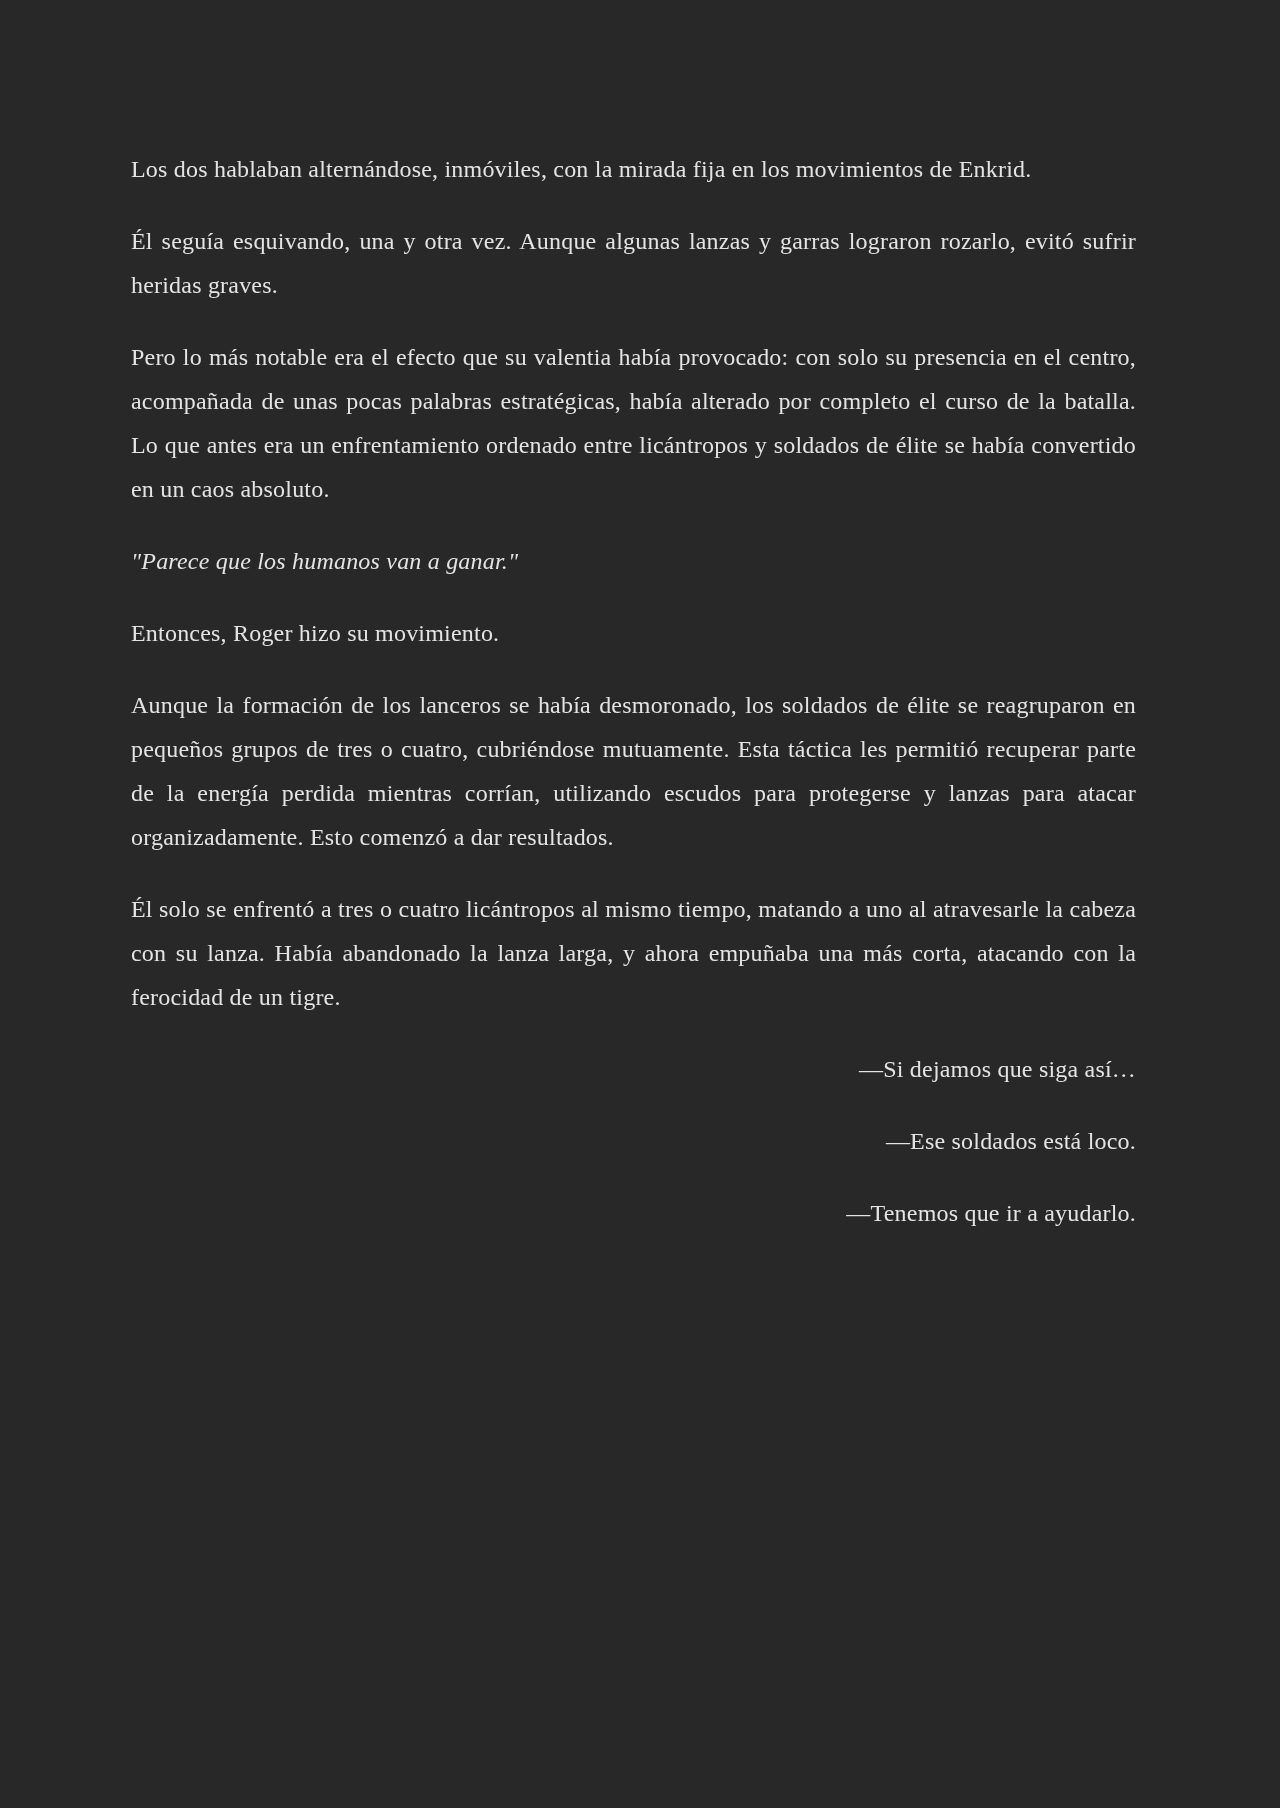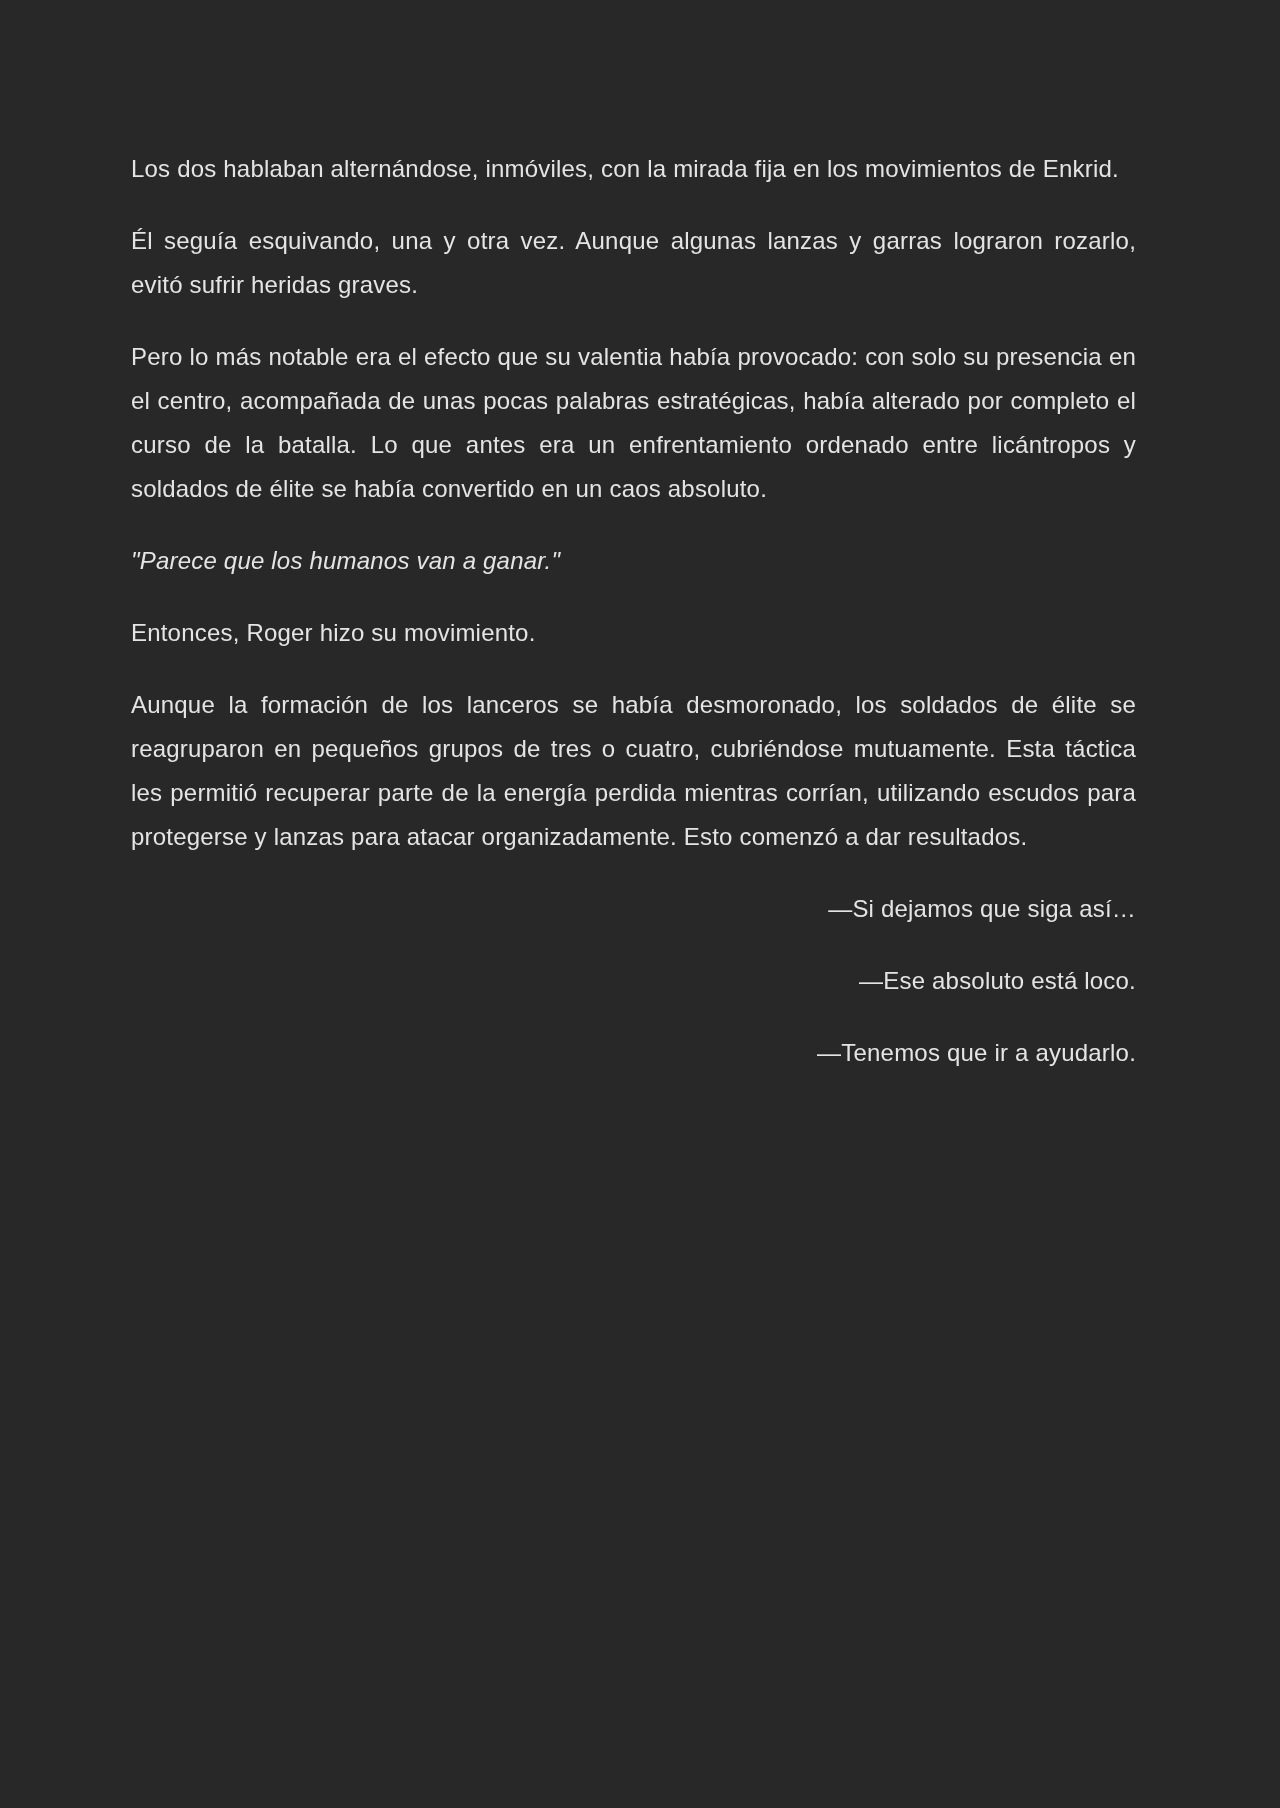--- a/index.html
+++ b/index.html
@@ -12,21 +12,21 @@
     height: 1808px;
     overflow: hidden;
   }
   .page {
     box-sizing: border-box;
     width: 1280px;
     height: 1808px;
     padding: 147px 144px 0 131px;
     background: #282828;
     color: #e4e4e4;
-    font-family: Liberation Sans, sans-serif;
+    font-family: Liberation Serif, serif;
     font-size: 24px;
     line-height: 44px;
   }
   .page p {
     margin: 0 0 28px 0;
     text-align: justify;
     letter-spacing: 0.2px;
   }
   .page p.italic {
     font-style: italic;
@@ -39,16 +39,17 @@
 </head>
 <body>
 
 <div class="page">
   <p class="normal">Los dos hablaban alternándose, inmóviles, con la mirada fija en los movimientos de Enkrid.</p>
   <p class="normal">Él seguía esquivando, una y otra vez. Aunque algunas lanzas y garras lograron rozarlo, evitó sufrir heridas graves.</p>
   <p class="normal">Pero lo más notable era el efecto que su valentia había provocado: con solo su presencia en el centro, acompañada de unas pocas palabras estratégicas, había alterado por completo el curso de la batalla. Lo que antes era un enfrentamiento ordenado entre licántropos y soldados de élite se había convertido en un caos absoluto.</p>
   <p class="italic">"Parece que los humanos van a ganar."</p>
   <p class="normal">Entonces, Roger hizo su movimiento.</p>
   <p class="normal">Aunque la formación de los lanceros se había desmoronado, los soldados de élite se reagruparon en pequeños grupos de tres o cuatro, cubriéndose mutuamente. Esta táctica les permitió recuperar parte de la energía perdida mientras corrían, utilizando escudos para protegerse y lanzas para atacar organizadamente. Esto comenzó a dar resultados.</p>
+  <p class="normal">Él solo se enfrentó a tres o cuatro licántropos al mismo tiempo, matando a uno al atravesarle la cabeza con su lanza. Había abandonado la lanza larga, y ahora empuñaba una más corta, atacando con la ferocidad de un tigre.</p>
   <p class="dialogue">—Si dejamos que siga así…</p>
-  <p class="dialogue">—Ese absoluto está loco.</p>
+  <p class="dialogue">—Ese soldados está loco.</p>
   <p class="dialogue">—Tenemos que ir a ayudarlo.</p>
 </div>
 
 </body></html>

